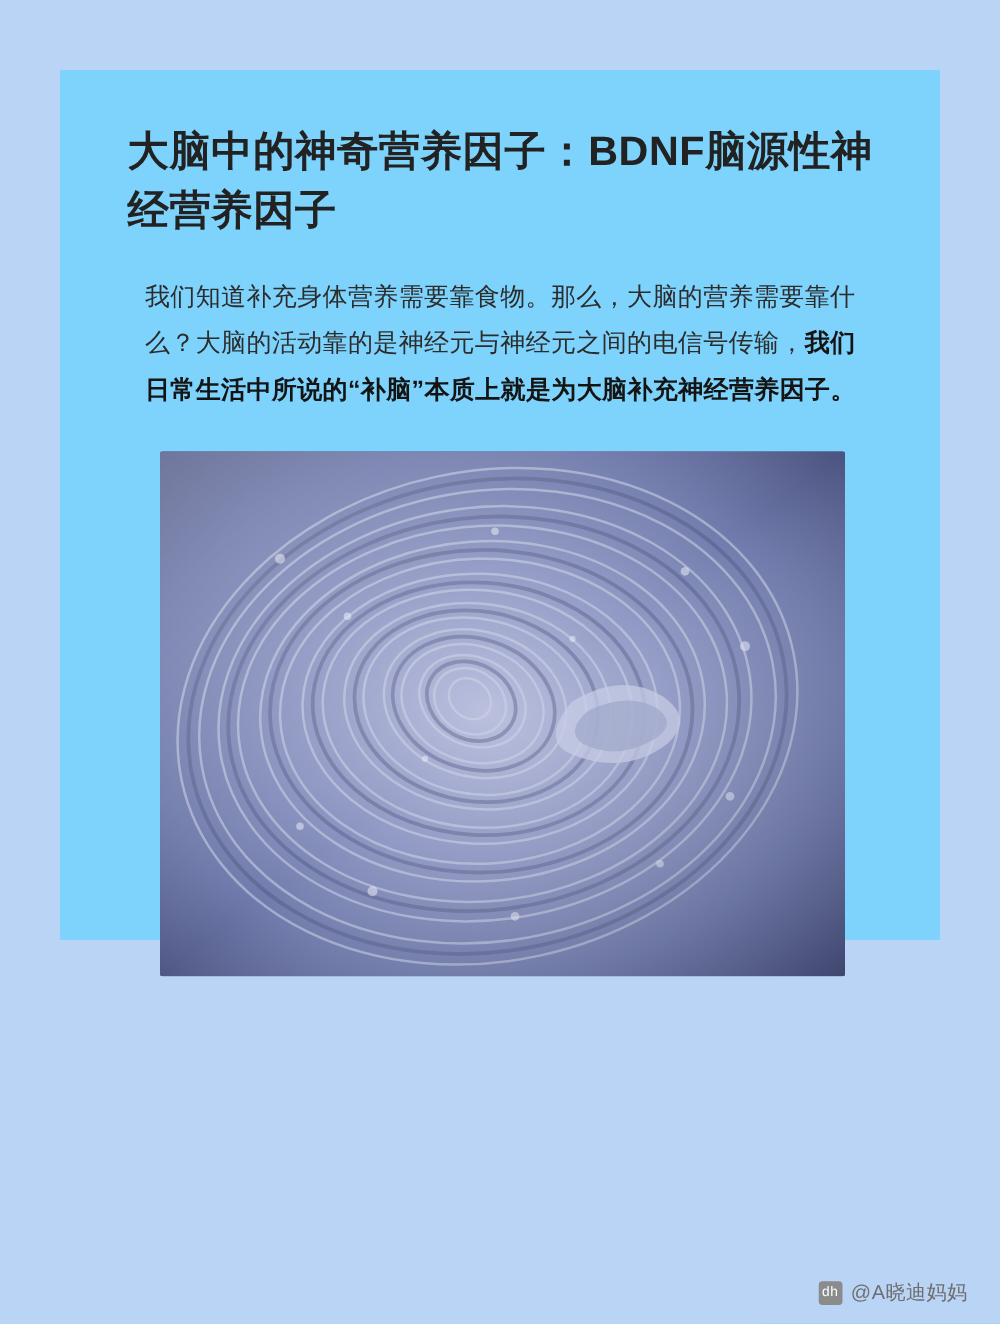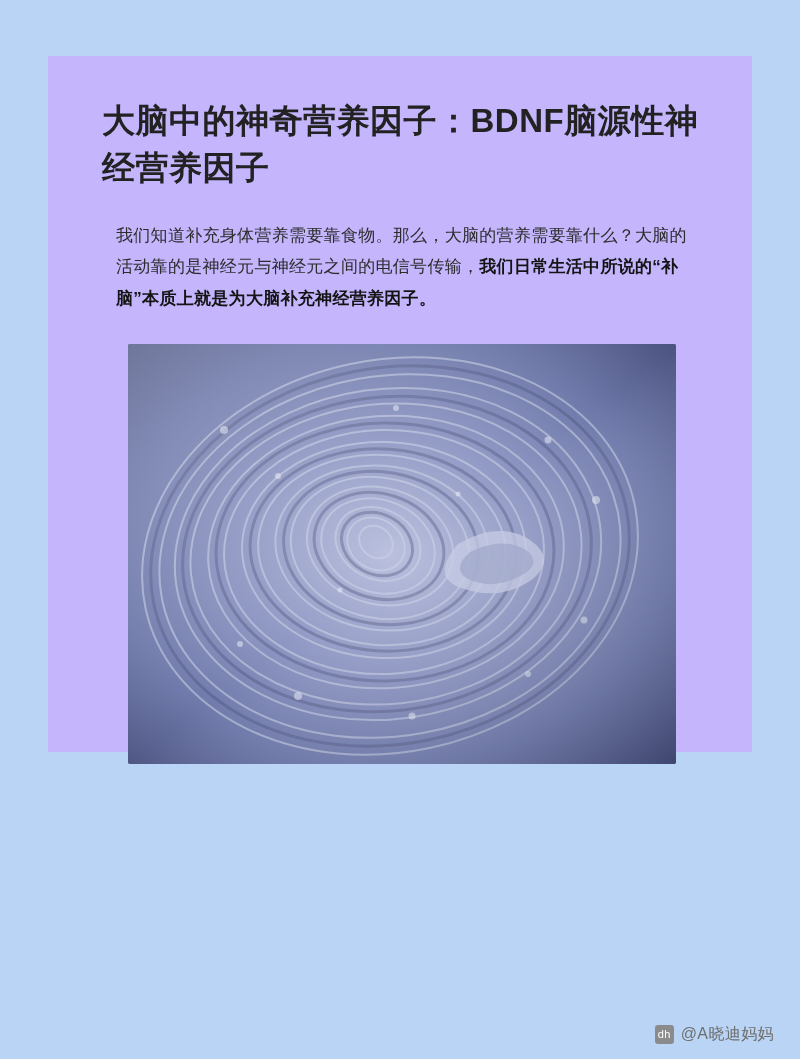--- a/index.html
+++ b/index.html
@@ -13,35 +13,35 @@
     font-family: "Liberation Sans", sans-serif;
     overflow: hidden;
     position: relative;
   }
   .page {
     position: absolute;
     left: 48px;
     top: 56px;
     width: 704px;
     height: 696px;
-    background: #c4b5fd;
+    background: #7dd3fc;
     box-sizing: border-box;
     padding: 42px 50px 0 54px;
   }
   .title {
     font-size: 33px;
     line-height: 1.42;
     font-weight: bold;
     color: #222222;
     letter-spacing: 0.5px;
     margin: 0 0 28px 0;
     word-break: break-word;
   }
   .body-text {
-    font-size: 17px;
+    font-size: 20px;
     line-height: 1.85;
     color: #2c2c2c;
     margin: 0 0 30px 0;
     padding: 0 14px 0 14px;
     letter-spacing: 0.3px;
   }
   .body-text .bold {
     font-weight: bold;
     color: #141414;
   }

